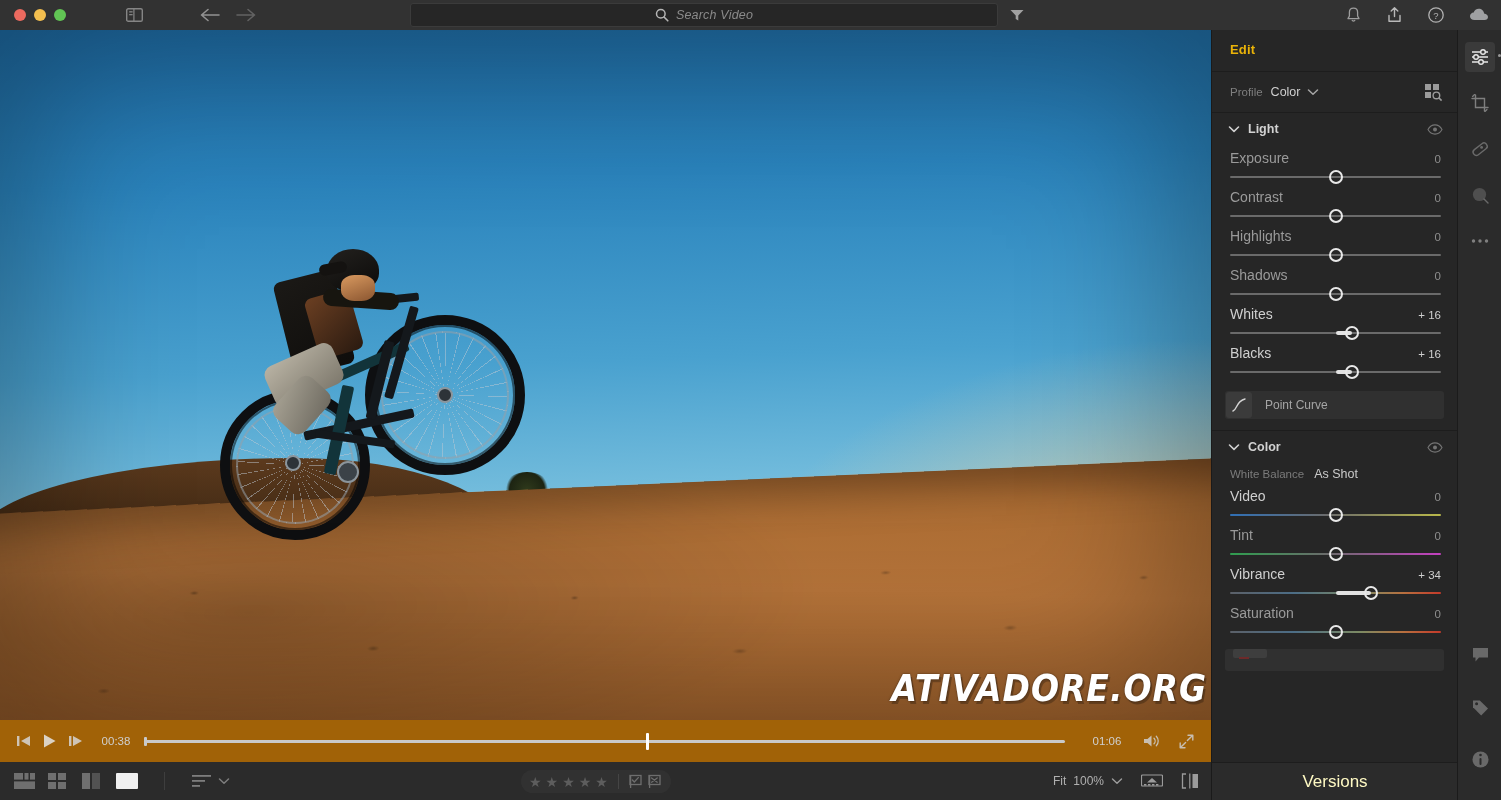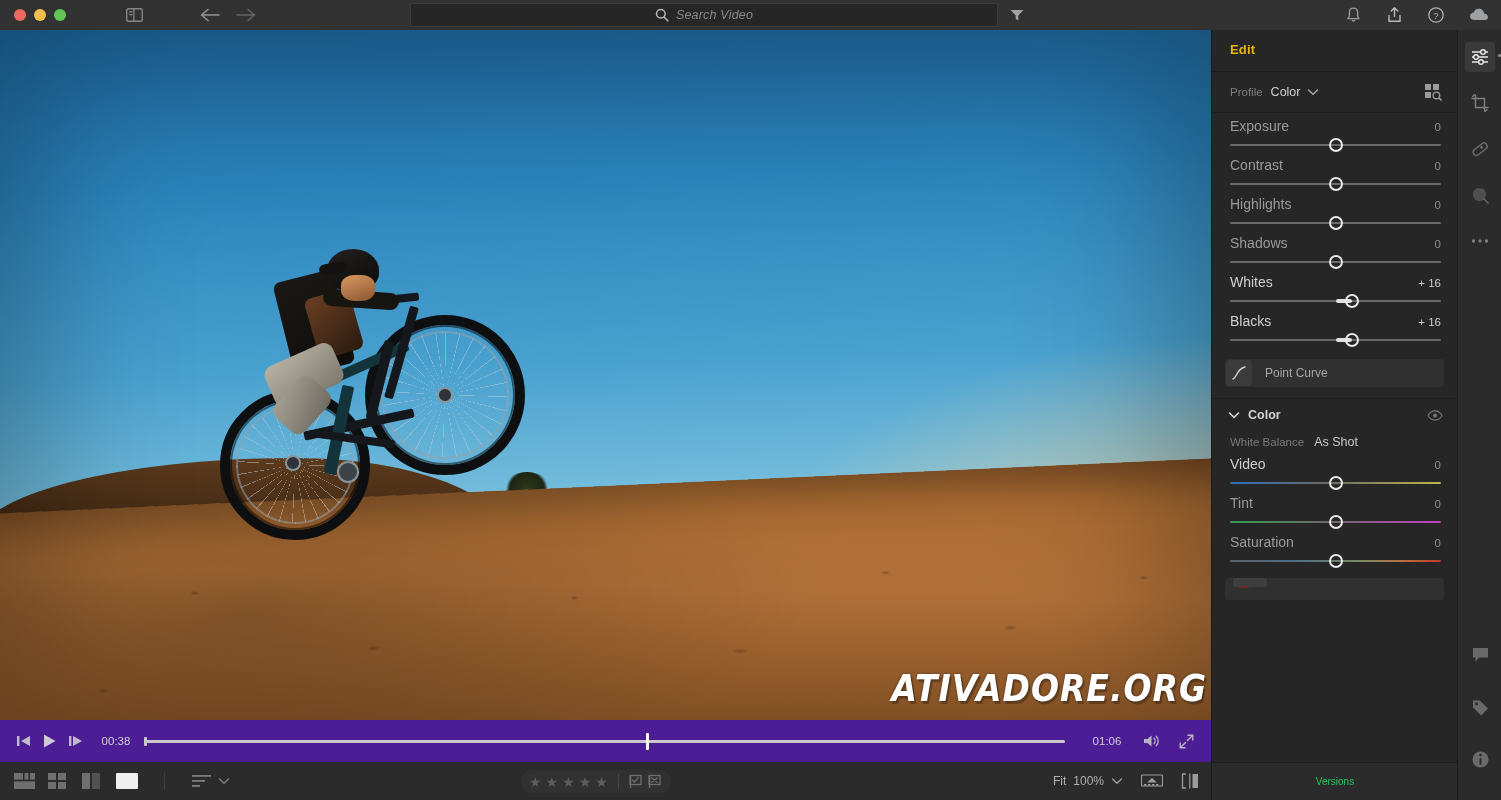--- a/index.html
+++ b/index.html
@@ -103,21 +103,21 @@
     font-family:"DejaVu Sans", sans-serif;
     font-size:33px; font-weight:bold; font-style:italic;
     letter-spacing:1px; color:#ffffff;
     text-shadow:0 0 2px rgba(0,0,0,.55), 2px 2px 0 rgba(0,0,0,.25);
     transform:scaleY(1.12);
   }
 
   
   .playbar{
     position:absolute; left:0; top:720px; width:1211px; height:42px;
-    background:#4c1d95; display:flex; align-items:center;
+    background:#a16207; display:flex; align-items:center;
   }
   .pb-btn{ width:26px; height:26px; display:flex; align-items:center; justify-content:center; opacity:.85; }
   .pb-time{ font-size:11.5px; color:#cfcfcf; width:56px; text-align:center; }
   .scrub{ position:relative; flex:1; height:18px; display:flex; align-items:center; }
   .scrub-track{ position:absolute; left:0; right:0; height:3px; background:#c9c9c9; border-radius:2px; }
   .scrub-cap{ position:absolute; width:3px; height:9px; background:#c9c9c9; border-radius:1px; }
   .scrub-head{ position:absolute; width:3px; height:17px; background:#ffffff; border-radius:1px; }
 
   
   .bottombar{
@@ -199,21 +199,21 @@
 
   .mixer-stub{ margin:10px 13px 0 13px; height:22px; background:#303030; border-radius:3px; }
   .mixer-stub .sw{ width:34px; height:9px; margin:7px 0 0 8px; background:#3e3e3e; border-radius:2px; position:relative; }
   .mixer-stub .sw:after{ content:""; position:absolute; left:6px; bottom:-1px; width:10px; height:2px; background:#6d2a2a; }
 
   .versions-bar{
     position:absolute; left:0; bottom:0; width:246px; height:38px;
     background:#2b2b2b; border-top:1px solid #1d1d1d;
     display:flex; align-items:center; justify-content:center;
   }
-  .versions-bar span{ font-size:10px; color:#22c55e; }
+  .versions-bar span{ font-size:17px; color:#fef9c3; }
 
   
   .rail{
     position:absolute; left:1457px; top:30px; width:44px; height:770px;
     background:#2b2b2b; border-left:1px solid #1b1b1b;
   }
   .rail-btn{ width:30px; height:30px; margin:0 auto; display:flex; align-items:center; justify-content:center; opacity:.55; border-radius:4px; }
   .rail-btn.active{ opacity:1; background:#3a3a3a; }
   .rail-top{ padding-top:12px; display:flex; flex-direction:column; gap:16px; }
   .rail-bottom{ position:absolute; left:0; bottom:26px; width:44px; display:flex; flex-direction:column; gap:22px; }
@@ -529,20 +529,34 @@
             <rect x="9" y="1" width="6" height="6" fill="#c3c3c3"></rect>
             <rect x="1" y="9" width="6" height="6" fill="#c3c3c3"></rect>
             <circle cx="12.4" cy="12.4" r="3.3" fill="none" stroke="#c3c3c3" stroke-width="1.4"></circle>
             <line x1="14.8" y1="14.8" x2="17.6" y2="17.6" stroke="#c3c3c3" stroke-width="1.5"></line>
           </svg>
       </span>
     </div>
 
     <div class="ep-sep" style="margin:0;"></div>
 
+    <div class="section-hdr">
+      <span>
+        <svg width="12" height="8" viewBox="0 0 12 8">
+            <path d="M1.5 2 L6 6.3 L10.5 2" fill="none" stroke="#d2d2d2" stroke-width="1.6" stroke-linecap="round" stroke-linejoin="round"></path>
+          </svg>
+      </span>
+      <span class="nm">Light</span>
+      <span class="eye">
+        <svg width="16" height="11" viewBox="0 0 16 11">
+            <path d="M1 5.5 C3 1.8 5.4 0.9 8 0.9 C10.6 0.9 13 1.8 15 5.5 C13 9.2 10.6 10.1 8 10.1 C5.4 10.1 3 9.2 1 5.5 Z" fill="none" stroke="#b5b5b5" stroke-width="1.1"></path>
+            <circle cx="8" cy="5.5" r="2" fill="#b5b5b5"></circle>
+          </svg>
+      </span>
+    </div>
 
     <div>
 
       <div class="slider-row">
         <div class="sl-top">
             <span class="sl-name">Exposure</span>
             <span class="sl-val">0</span>
           </div>
         <div class="sl-track">
             <div class="sl-line"></div>
@@ -656,20 +670,31 @@
         <div class="sl-top">
             <span class="sl-name">Tint</span>
             <span class="sl-val">0</span>
           </div>
         <div class="sl-track">
             <div class="sl-line tint"></div>
             <div class="sl-knob" style="left:50%"></div>
           </div>
       </div>
 
+      <div class="slider-row">
+        <div class="sl-top">
+            <span class="sl-name active">Vibrance</span>
+            <span class="sl-val active">+ 34</span>
+          </div>
+        <div class="sl-track">
+            <div class="sl-line vib"></div>
+            <div class="sl-fill" style="left:50%; width:17%"></div>
+            <div class="sl-knob" style="left:67%"></div>
+          </div>
+      </div>
 
       <div class="slider-row">
         <div class="sl-top">
             <span class="sl-name">Saturation</span>
             <span class="sl-val">0</span>
           </div>
         <div class="sl-track">
             <div class="sl-line sat"></div>
             <div class="sl-knob" style="left:50%"></div>
           </div>

